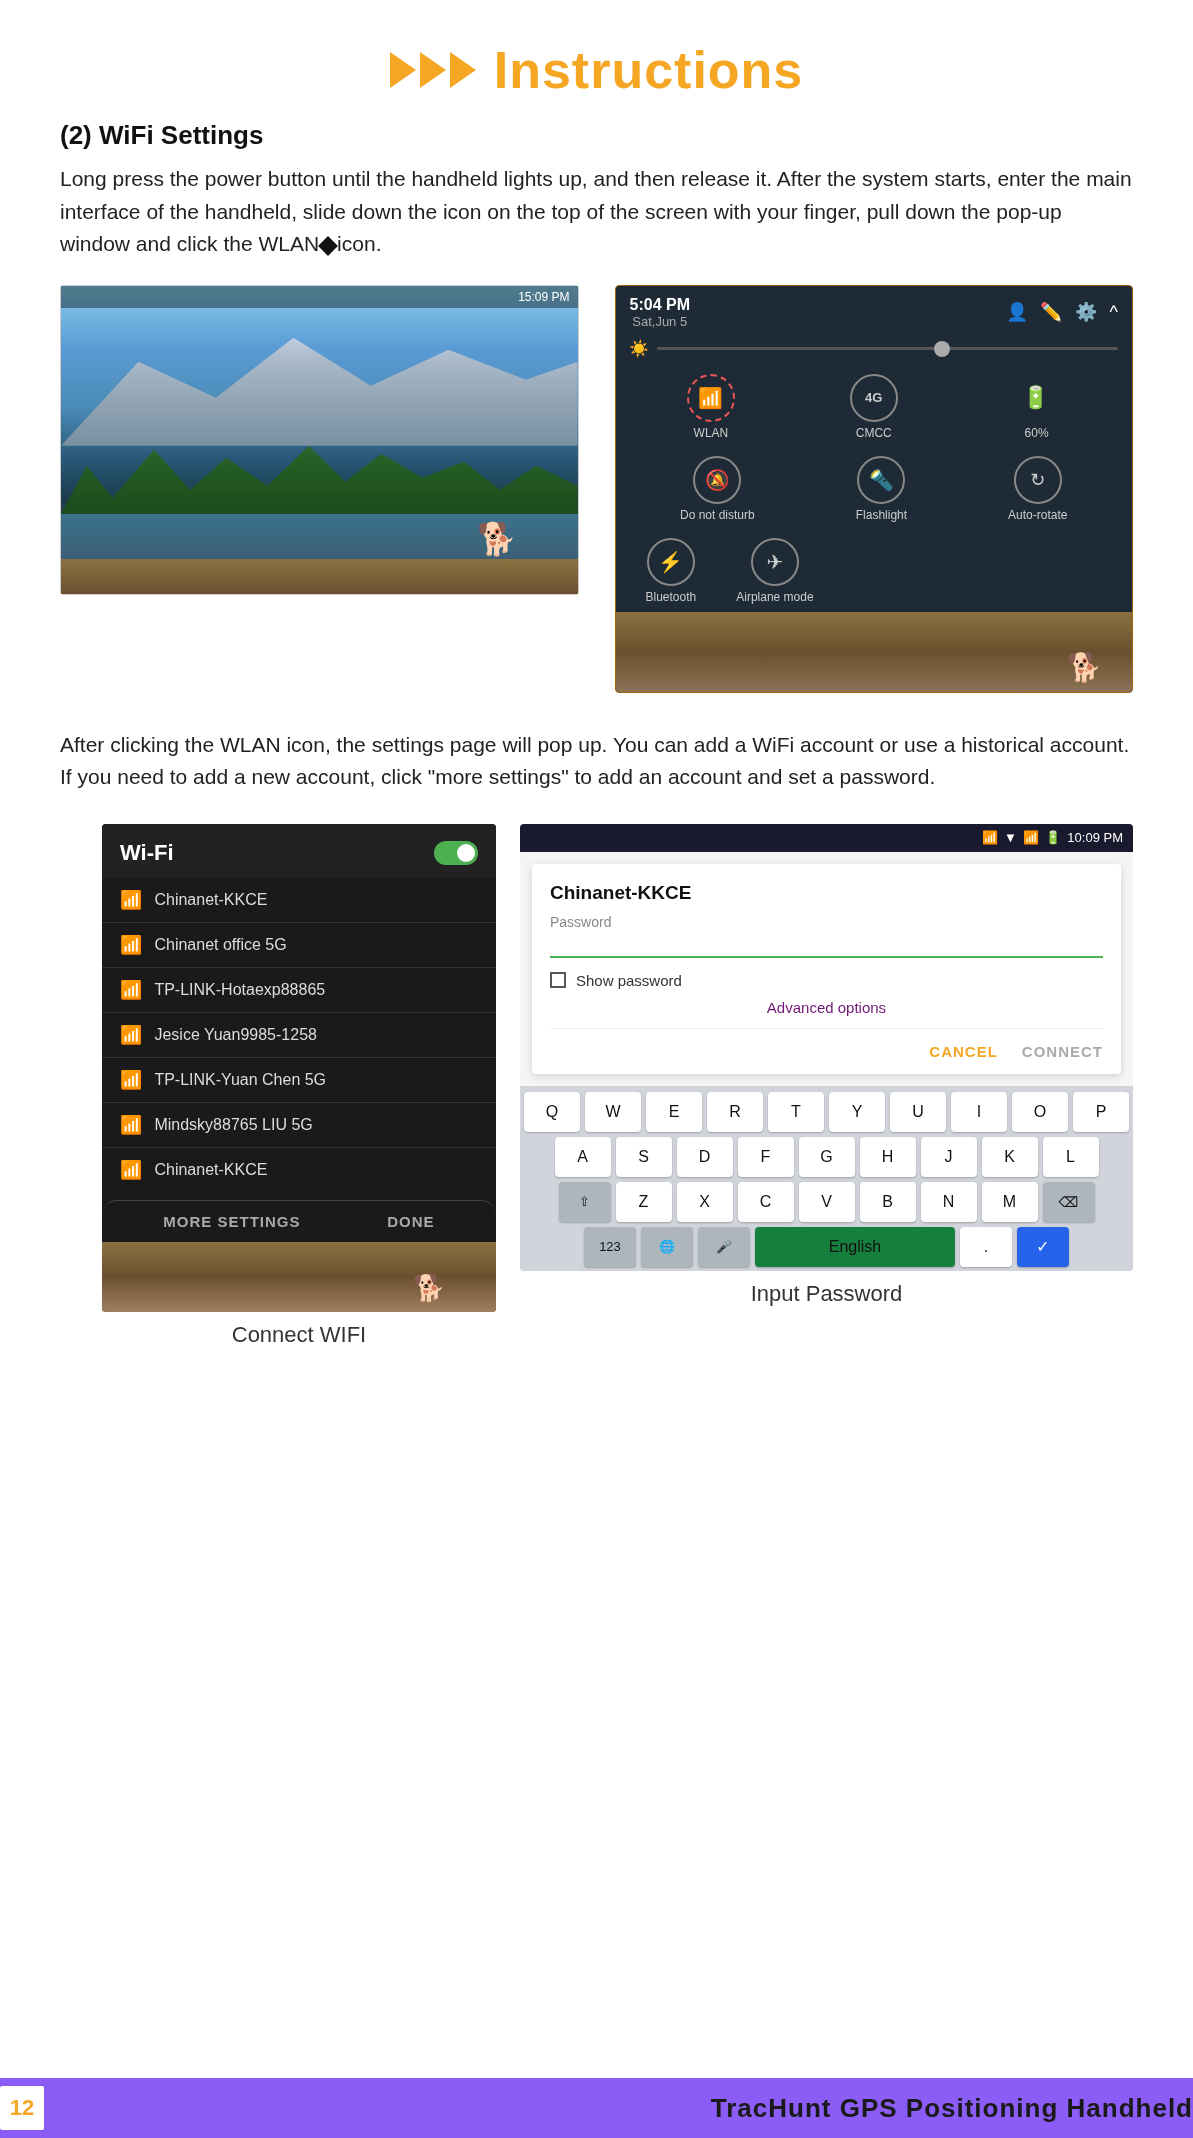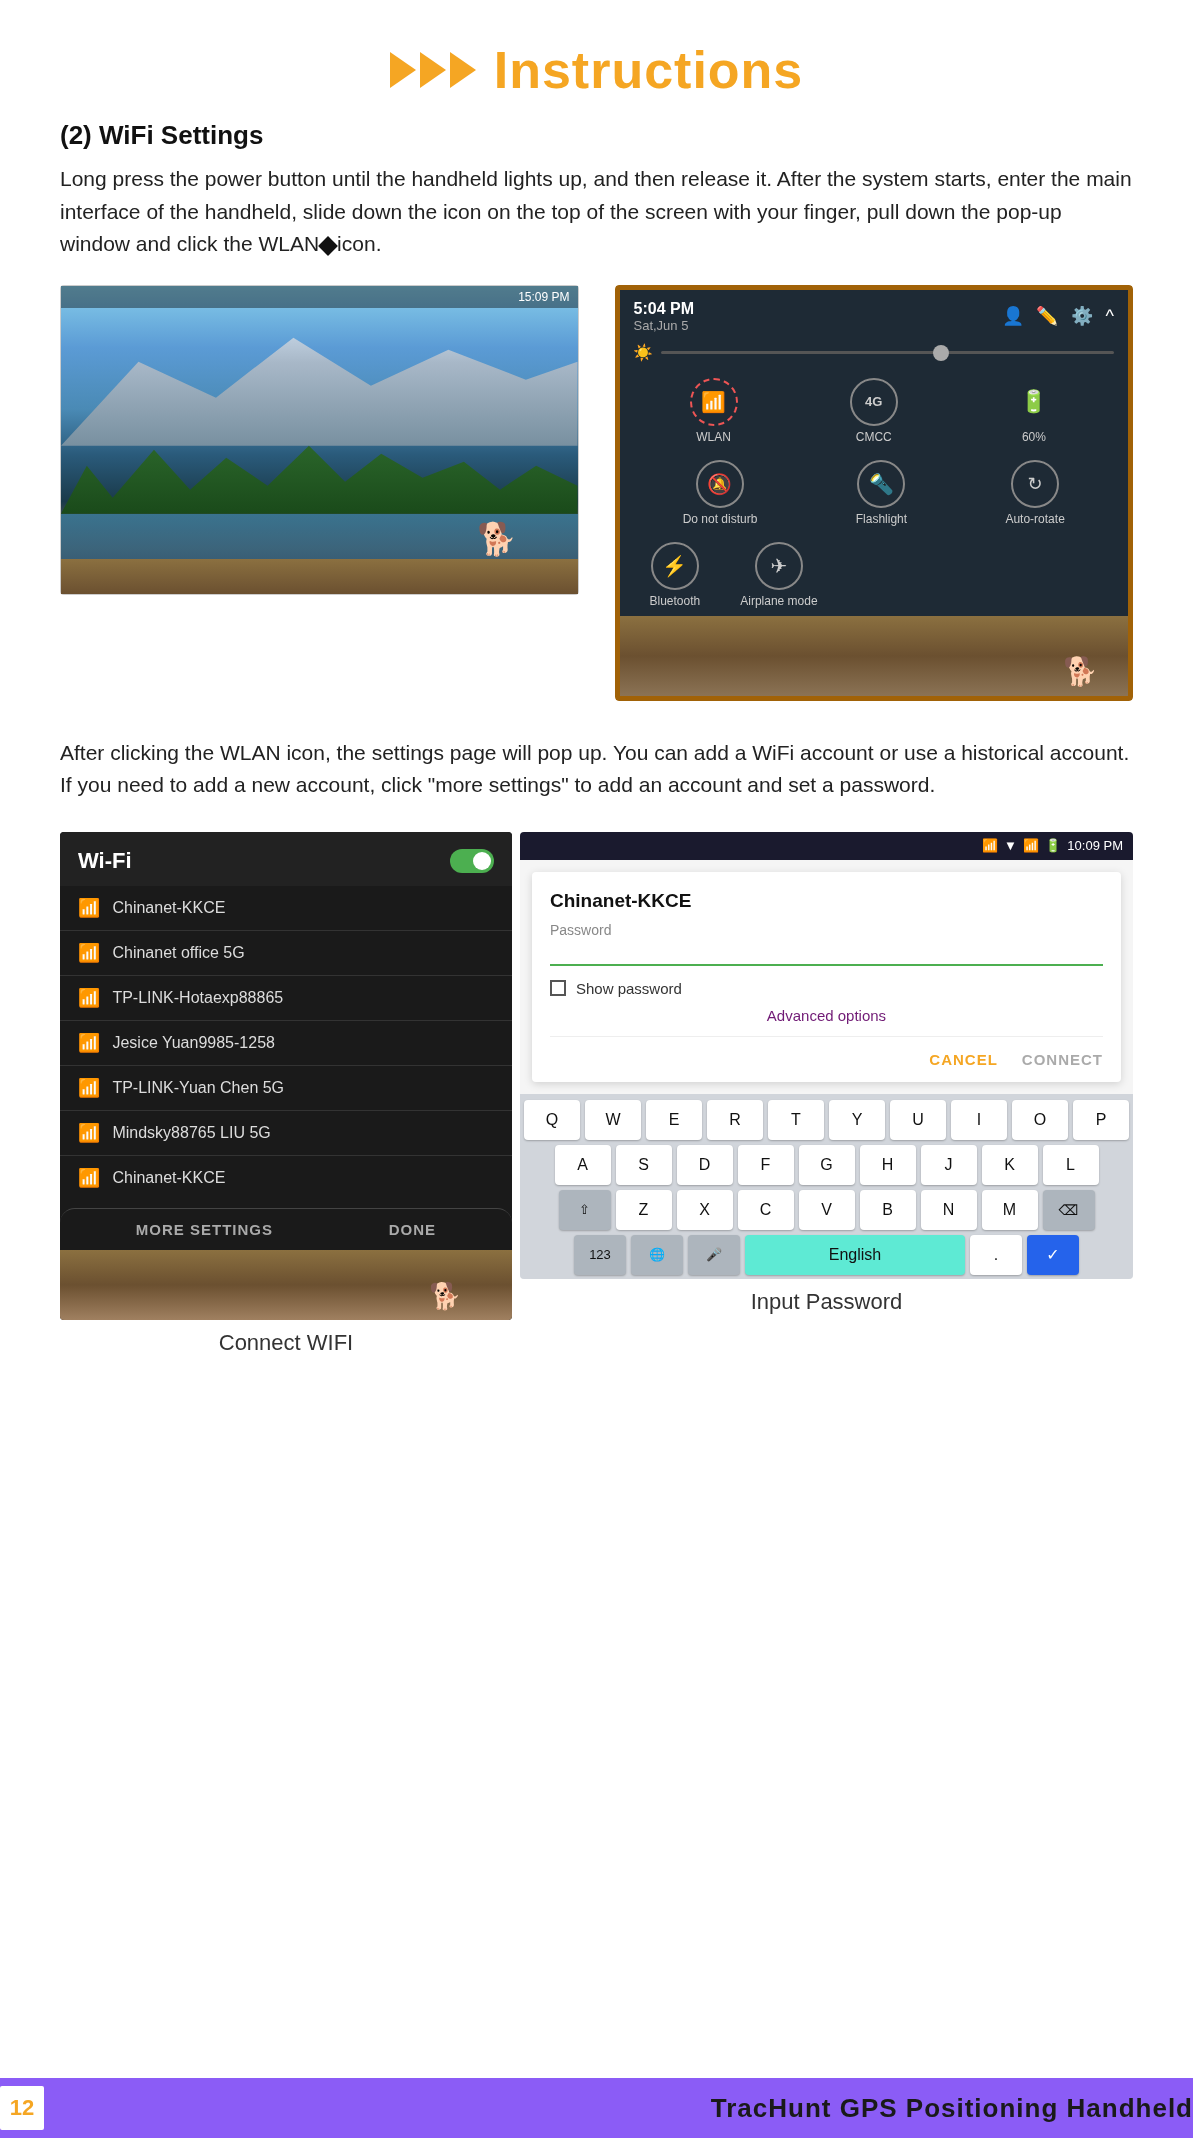--- a/index.html
+++ b/index.html
@@ -129,23 +129,24 @@
       padding: 0 8px;
       font-size: 12px;
       color: #fff;
     }
 
     
     .notif-panel {
       width: 100%;
       background: #1e2a35;
       color: #fff;
-      border: 5px solid #a16207;
+      border: 1px solid #a16207;
       border-radius: 4px;
       overflow: hidden;
+      text-align: center;
     }
     .notif-header {
       display: flex;
       align-items: center;
       justify-content: space-between;
       padding: 10px 14px 6px;
       font-size: 15px;
     }
     .notif-time { font-size: 16px; font-weight: bold; }
     .notif-icons { display: flex; gap: 12px; align-items: center; font-size: 18px; }
@@ -223,23 +224,24 @@
     .text-block2 {
       font-size: 21px;
       color: #222;
       line-height: 1.55;
       margin-bottom: 30px;
     }
 
     
     .bottom-row {
       display: flex;
-      gap: 8px;
+      gap: 24px;
       margin-bottom: 20px;
       align-items: flex-start;
+      margin-left: 42px;
     }
     .bottom-screenshot {
       flex: 1;
       display: flex;
       flex-direction: column;
       align-items: center;
       gap: 10px;
     }
     .screenshot-label {
       font-size: 22px;
@@ -420,21 +422,21 @@
       font-weight: 500;
       color: #111;
       box-shadow: 0 1px 2px rgba(0,0,0,0.25);
       cursor: pointer;
     }
     .kb-key.special {
       background: #adb5bd;
       font-size: 13px;
       width: 52px;
     }
-    .kb-key.space { width: 220px; background: #5eead4; }
+    .kb-key.space { width: 200px; background: #15803d; }
     .kb-key.blue {
       background: #2563eb;
       color: #fff;
       width: 52px;
     }
     .kb-key.dot { width: 52px; }
     .kb-key.backspace { background: #adb5bd; width: 52px; font-size: 14px; }
     .kb-bottom-row {
       display: flex;
       justify-content: center;

